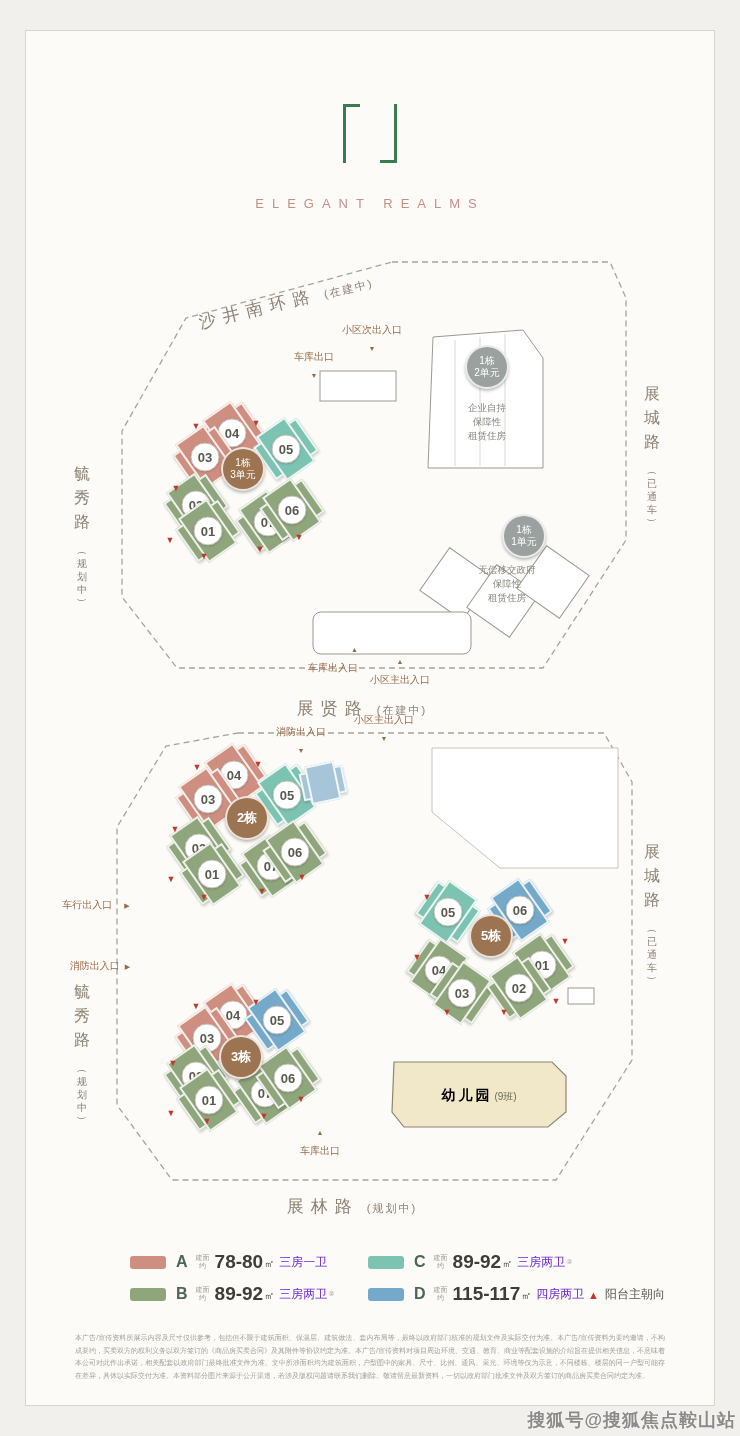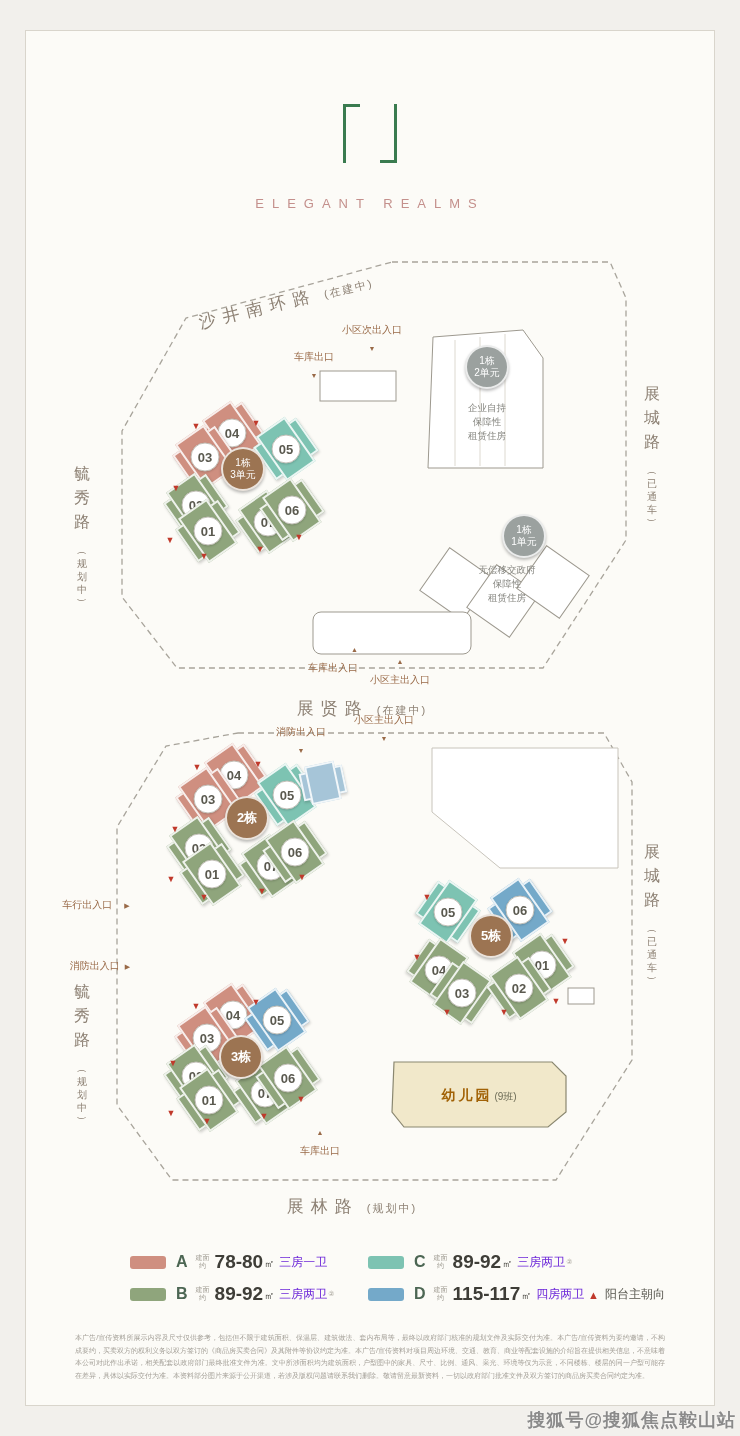--- a/index.html
+++ b/index.html
@@ -49,21 +49,21 @@
   .road.rh{display:flex;align-items:baseline;gap:8px;transform:translate(-50%,-50%);white-space:nowrap;}
   .rh .rn{font-size:17px;letter-spacing:7px;}
   .rh .rs{font-size:11px;letter-spacing:2px;}
   .road.rv{display:flex;flex-direction:column;align-items:center;transform:translate(-50%,0);}
   .rv .rn span{display:block;font-size:16px;line-height:24px;text-align:center;}
   .rv .rs{margin-top:10px;}
   .rv .rs span{display:block;font-size:10px;line-height:13px;text-align:center;}
   .rv .rs span.p{transform:rotate(90deg);}
   
   .kg-label{position:absolute;left:479px;top:1095px;transform:translate(-50%,-50%);z-index:6;white-space:nowrap;}
-  .kg-name{font-size:14px;font-weight:700;color:#a16207;letter-spacing:3px;}
+  .kg-name{font-size:14px;font-weight:700;color:#000000;letter-spacing:3px;}
   .kg-class{font-size:10px;color:#6b6a55;margin-left:2px;}
   
   #legend-items{position:absolute;inset:0;z-index:5;}
   .lg{position:absolute;display:flex;align-items:center;transform:translate(0,-50%);}
   .lg .sw{width:36px;height:13px;border-radius:3px;margin-right:10px;}
   .lg .lt{font-size:16px;font-weight:700;color:#4c6653;margin-right:8px;}
   .lg .al{font-size:7px;color:#a09c93;line-height:1.2;margin-right:5px;text-align:center;}
   .lg .ar{font-size:19px;font-weight:700;color:#3e3d37;}
   .lg .un{font-size:10px;color:#3e3d37;margin:0 5px 0 1px;align-self:flex-end;padding-bottom:2px;}
   .lg .ds{font-size:12px;color:#6d28d9;}

